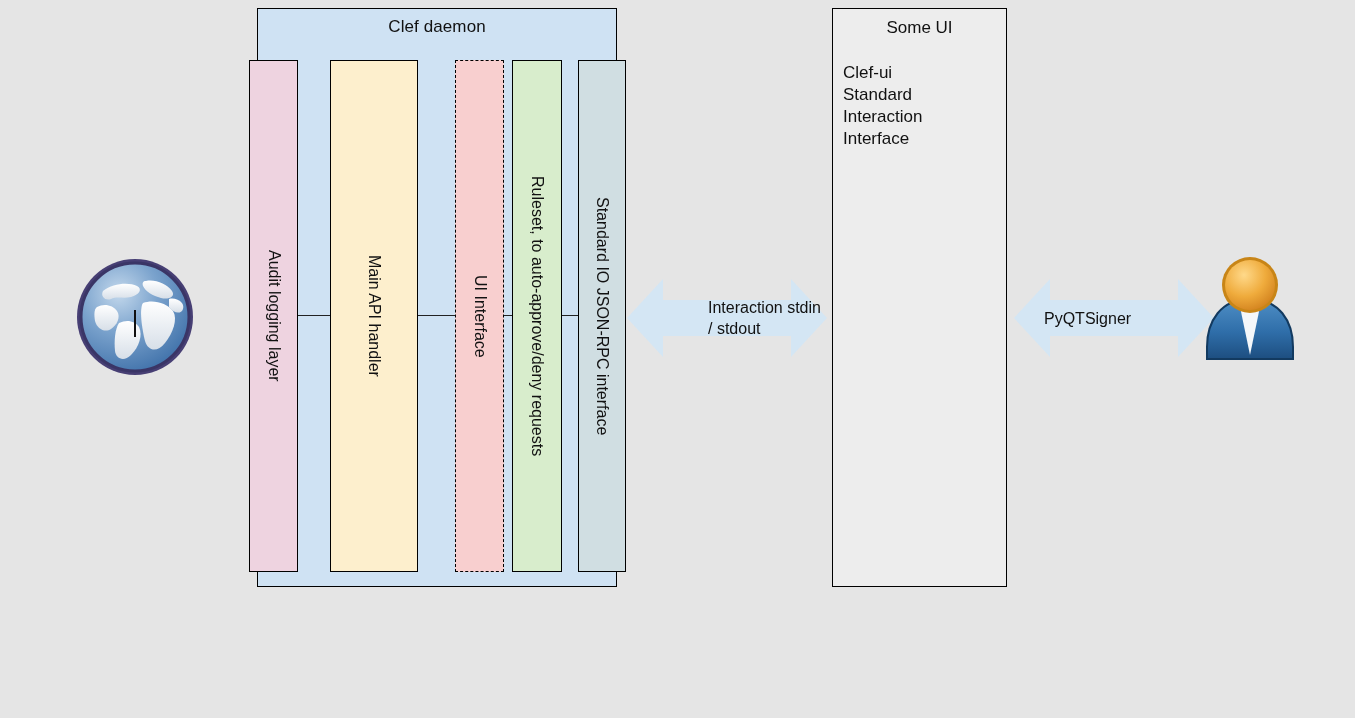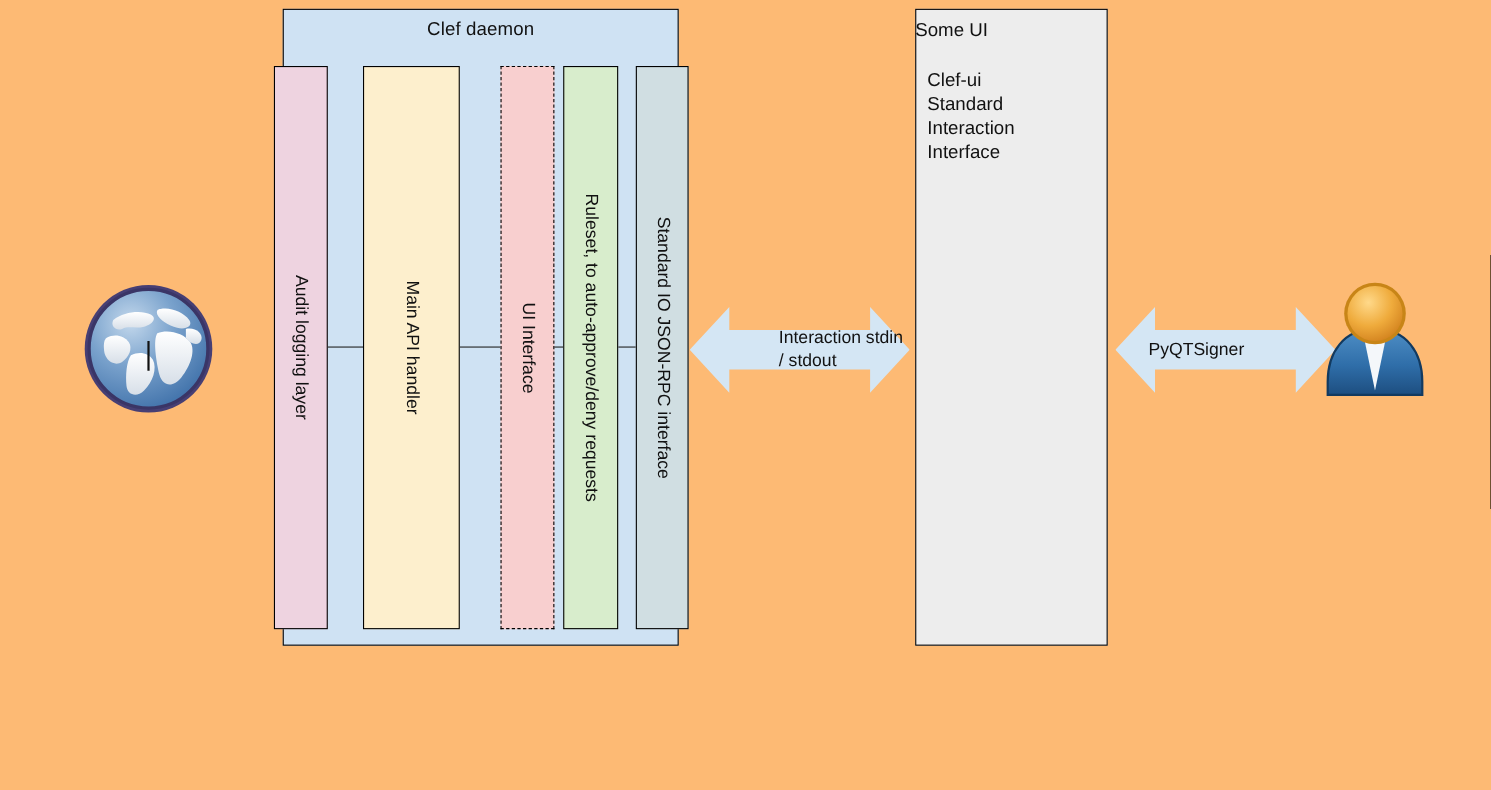--- a/index.html
+++ b/index.html
@@ -8,21 +8,21 @@
     padding: 0;
     background: #000000;
   }
   body {
     font-family: "Liberation Sans", sans-serif;
   }
   #canvas {
     position: relative;
     width: 1355px;
     height: 718px;
-    background: #fdba74;
+    background: #e5e5e5;
     overflow: hidden;
   }
 
   
   .daemon-box {
     position: absolute;
     left: 257px;
     top: 8px;
     width: 360px;
     height: 579px;
@@ -86,20 +86,21 @@
     height: 579px;
     background: #ededed;
     border: 1px solid #000000;
     box-sizing: border-box;
   }
   .ui-title {
     position: absolute;
     left: 832px;
     top: 18px;
     width: 175px;
+    text-align: center;
     font-size: 17px;
     color: #111111;
   }
   .ui-list {
     position: absolute;
     left: 843px;
     top: 62px;
     width: 160px;
     font-size: 17px;
     color: #111111;

